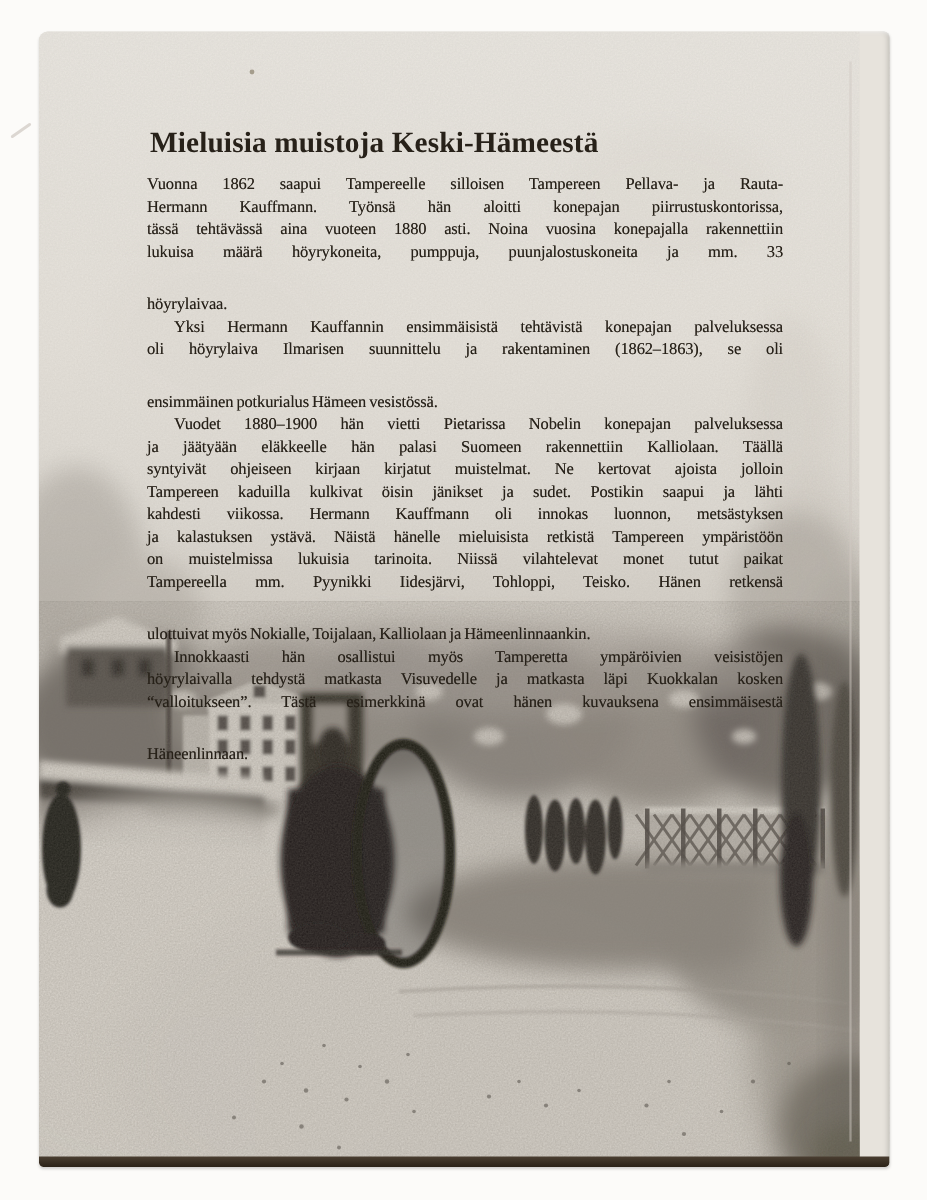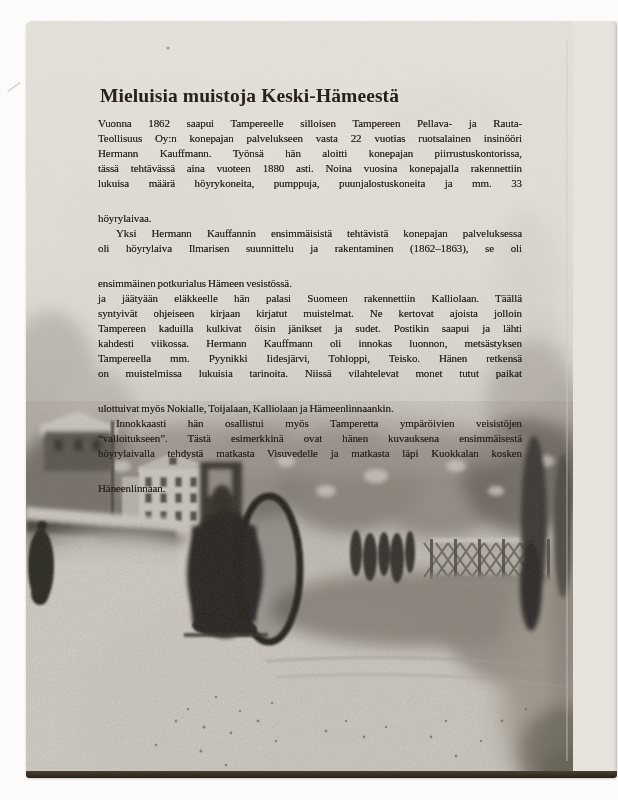--- a/index.html
+++ b/index.html
@@ -8,21 +8,21 @@
   .scratch{position:absolute;left:6px;top:86px;width:16px;height:2px;background:#dcd7d2;
            transform:rotate(-35deg);border-radius:2px;}
   .page-edges{position:absolute;left:573px;top:26px;width:20px;height:744px;
       background:repeating-linear-gradient(180deg,#f4efec 0 4px,#eae3de 4px 5px);
       border-radius:0 6px 6px 0;box-shadow:inset 2px 0 2px -1px #d5cdc8;}
   .page-edges::after{content:"";position:absolute;left:0;bottom:2px;width:100%;height:18px;
       background:radial-gradient(closest-side,#8a8270,rgba(138,130,112,0));opacity:.55;}
   .cover{position:absolute;left:26px;top:21px;width:567px;height:757px;background:#e7e3dc;
       border-radius:6px 4px 3px 3px;overflow:hidden;
       box-shadow:0 1px 2px rgba(0,0,0,.18), inset 0 2px 3px -2px #ffffff,
-                 inset -2px 0 4px -2px rgba(0,0,0,.28), inset 2px 0 4px -3px rgba(0,0,0,.22);padding-left:24px;}
+                 inset -2px 0 4px -2px rgba(0,0,0,.28), inset 2px 0 4px -3px rgba(0,0,0,.22);}
   .photo{position:absolute;left:0;top:0;pointer-events:none;}
   .bottom-edge{position:absolute;left:0;bottom:0;width:100%;height:7px;
       background:linear-gradient(#4a3e31,#2b2217);border-radius:0 0 3px 3px;}
   .textblock{position:absolute;left:72px;top:64px;width:424px;color:#272119;}
   .title{font-family:"Liberation Serif",serif;font-weight:bold;font-size:19.5px;line-height:22px;
       margin:0 0 9px 2px;letter-spacing:.1px;}
   .para{margin:0;}
   .line{font-weight:normal;font-size:11px;line-height:15px;height:15px;
       letter-spacing:-0.1px;word-spacing:-0.6px;white-space:nowrap;
       text-align:justify;text-align-last:justify;
@@ -256,44 +256,45 @@
       <rect x="0" y="0" width="547" height="380" filter="url(#grain)" opacity="0.1"></rect>
 
       <line x1="541" y1="20" x2="541" y2="740" stroke="#cfc9c3" stroke-width="1.5" opacity="0.5"></line>
     </svg>
 
     <div class="textblock">
       <h1 class="title">Mieluisia muistoja Keski-Hämeestä</h1>
       <div id="paras">
           <div class="para">
             <div class="line">Vuonna 1862 saapui Tampereelle silloisen Tampereen Pellava- ja Rauta-</div>
-            <div class="line">Teollisuus Oy:n konepajan palvelukseen vasta 22 vuotias ruotsalainen insinööri</div>
             <div class="line">Hermann Kauffmann. Työnsä hän aloitti konepajan piirrustuskontorissa,</div>
             <div class="line">tässä tehtävässä aina vuoteen 1880 asti. Noina vuosina konepajalla rakennettiin</div>
             <div class="line">lukuisa määrä höyrykoneita, pumppuja, puunjalostuskoneita ja mm. 33</div>
             <div class="line last">höyrylaivaa.</div>
           </div>
           <div class="para">
             <div class="line first">Yksi Hermann Kauffannin ensimmäisistä tehtävistä konepajan palveluksessa</div>
             <div class="line">oli höyrylaiva Ilmarisen suunnittelu ja rakentaminen (1862–1863), se oli</div>
             <div class="line last">ensimmäinen potkurialus Hämeen vesistössä.</div>
           </div>
           <div class="para">
+            <div class="line first">Vuodet 1880–1900 hän vietti Pietarissa Nobelin konepajan palveluksessa</div>
             <div class="line">ja jäätyään eläkkeelle hän palasi Suomeen rakennettiin Kalliolaan. Täällä</div>
             <div class="line">syntyivät ohjeiseen kirjaan kirjatut muistelmat. Ne kertovat ajoista jolloin</div>
             <div class="line">Tampereen kaduilla kulkivat öisin jänikset ja sudet. Postikin saapui ja lähti</div>
             <div class="line">kahdesti viikossa. Hermann Kauffmann oli innokas luonnon, metsästyksen</div>
+            <div class="line">ja kalastuksen ystävä. Näistä hänelle mieluisista retkistä Tampereen ympäristöön</div>
+            <div class="line">on muistelmissa lukuisia tarinoita. Niissä vilahtelevat monet tutut paikat</div>
             <div class="line">Tampereella mm. Pyynikki Iidesjärvi, Tohloppi, Teisko. Hänen retkensä</div>
-            <div class="line">on muistelmissa lukuisia tarinoita. Niissä vilahtelevat monet tutut paikat</div>
             <div class="line last">ulottuivat myös Nokialle, Toijalaan, Kalliolaan ja Hämeenlinnaankin.</div>
           </div>
           <div class="para">
             <div class="line first">Innokkaasti hän osallistui myös Tamperetta ympäröivien veisistöjen</div>
+            <div class="line">höyrylaivalla tehdystä matkasta Visuvedelle ja matkasta läpi Kuokkalan kosken</div>
             <div class="line">“valloitukseen”. Tästä esimerkkinä ovat hänen kuvauksena ensimmäisestä</div>
-            <div class="line">höyrylaivalla tehdystä matkasta Visuvedelle ja matkasta läpi Kuokkalan kosken</div>
             <div class="line last">Häneenlinnaan.</div>
           </div>
         </div>
     </div>
 
     <div class="bottom-edge"></div>
   </div>
 </div>
 
 </body></html>

